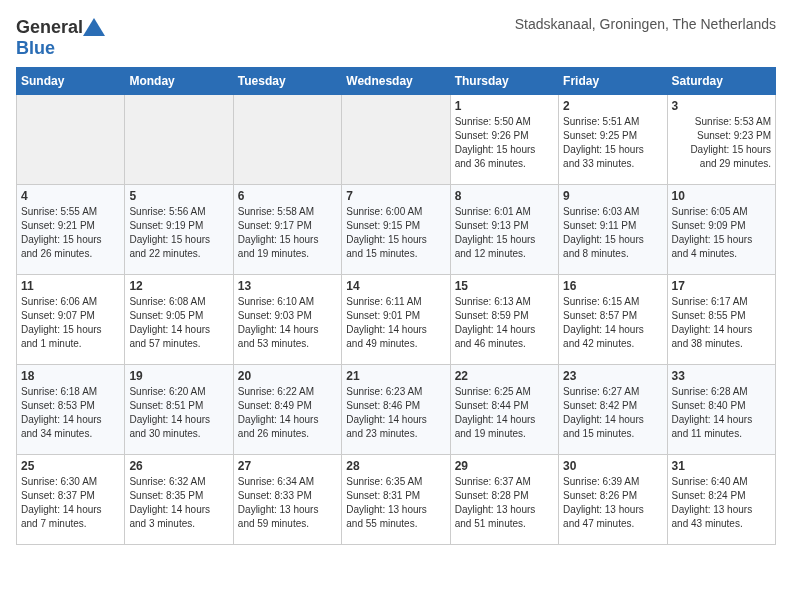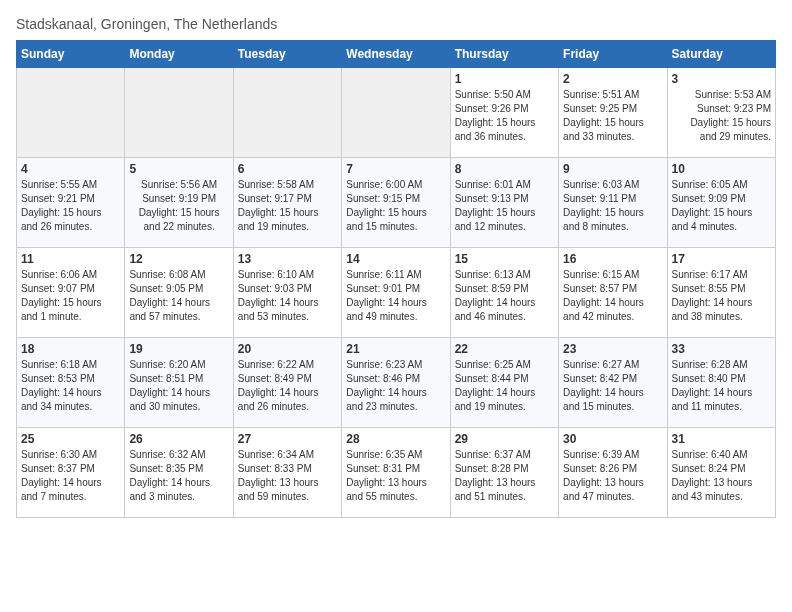--- a/index.html
+++ b/index.html
@@ -88,20 +88,29 @@
       background: #f7f9fc;
     }
     tr:nth-child(odd) td:not(.empty) {
       background: #fff;
     }
   </style>
 </head>
 <body>
 
 <div class="header">
+  <div class="logo">
+    <div class="logo-row">
+      <span class="logo-general">General</span>
+      <svg width="22" height="22" viewBox="0 0 22 22">
+        <polygon points="11,2 22,20 0,20" fill="#2a6db5"></polygon>
+      </svg>
+    </div>
+    <span class="logo-blue">Blue</span>
+  </div>
   <div class="title-section">
     <div class="location">Stadskanaal, Groningen, The Netherlands</div>
   </div>
 </div>
 
 <table class="calendar">
   <thead>
     <tr>
     <th>Sunday</th>
         <th>Monday</th>
@@ -143,21 +152,21 @@
       <tr>
         <td>
           <span class="day-num">4</span>
           <div class="day-info" style="white-space: pre-line;">Sunrise: 5:55 AM
 Sunset: 9:21 PM
 Daylight: 15 hours
 and 26 minutes.</div>
         </td>
         <td>
           <span class="day-num">5</span>
-          <div class="day-info" style="white-space: pre-line; text-align: center;">Sunrise: 5:56 AM
+          <div class="day-info" style="white-space: pre-line;">Sunrise: 5:56 AM
 Sunset: 9:19 PM
 Daylight: 15 hours
 and 22 minutes.</div>
         </td>
         <td>
           <span class="day-num">6</span>
           <div class="day-info" style="white-space: pre-line;">Sunrise: 5:58 AM
 Sunset: 9:17 PM
 Daylight: 15 hours
 and 19 minutes.</div>

